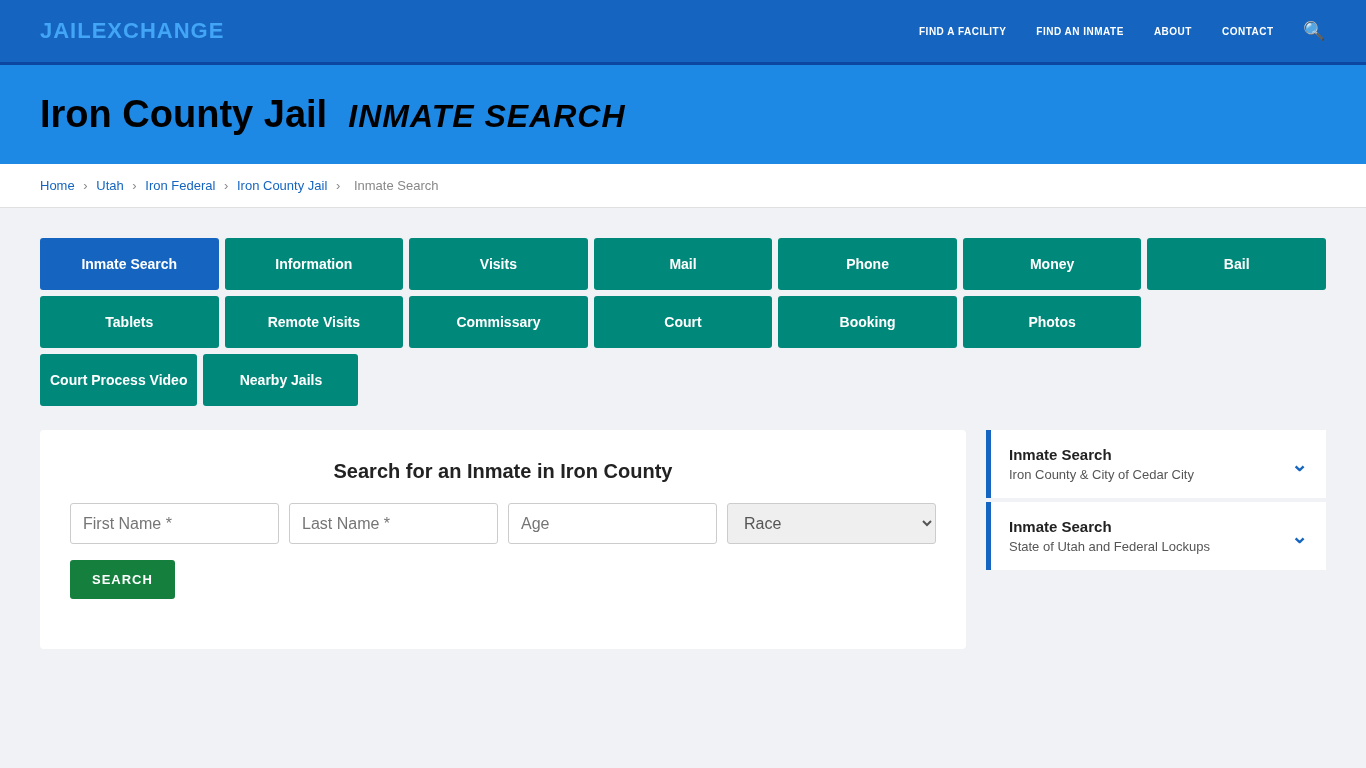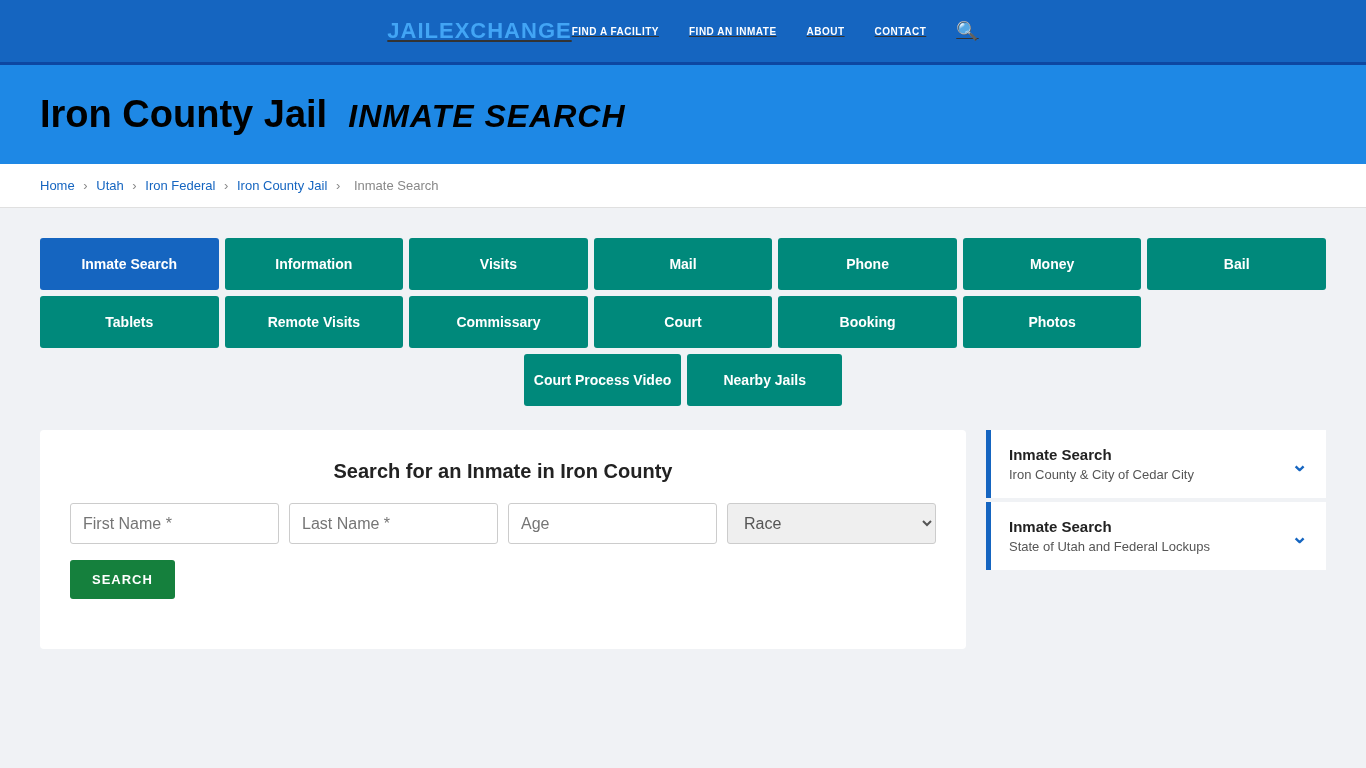--- a/index.html
+++ b/index.html
@@ -3,25 +3,24 @@
   <meta charset="utf-8">
   <style>
     * { box-sizing: border-box; margin: 0; padding: 0; }
     body { font-family: Arial, sans-serif; background: #f0f2f5; color: #333; }
 
     
     .navbar {
       background: #1565c0;
       display: flex;
       align-items: center;
-      justify-content: center;
+      justify-content: space-between;
       padding: 0 40px;
       height: 65px;
       border-bottom: 3px solid #0d47a1;
-      text-decoration: underline;
     }
     .logo {
       font-size: 22px;
       font-weight: 900;
       color: #fff;
       letter-spacing: 1px;
     }
     .logo span { color: #42a5f5; }
     .nav-links {
       display: flex;
@@ -102,21 +101,21 @@
       cursor: pointer;
       border-radius: 3px;
       text-align: center;
     }
     .tab-btn.active {
       background: #1565c0;
     }
     .tab-row3 {
       display: flex;
       gap: 6px;
-      justify-content: center;
+      justify-content: flex-start;
       margin-bottom: 24px;
     }
     .tab-row3 .tab-btn {
       min-width: 155px;
     }
 
     
     .content-area {
       display: flex;
       gap: 20px;

